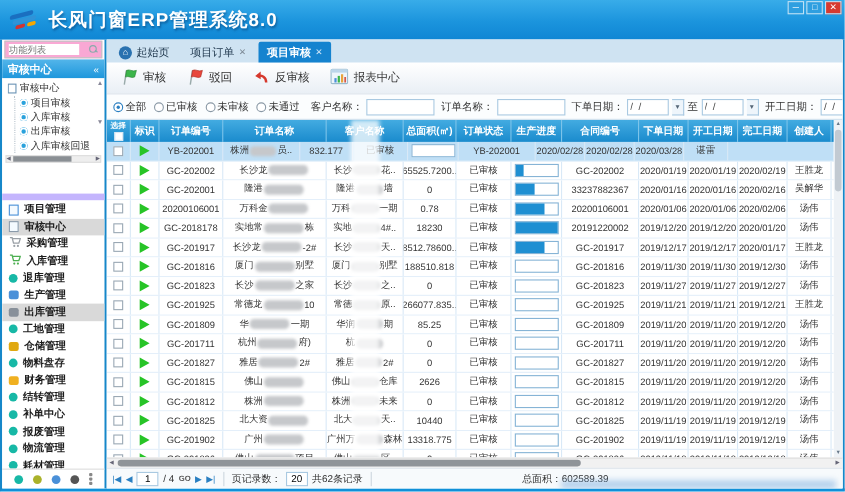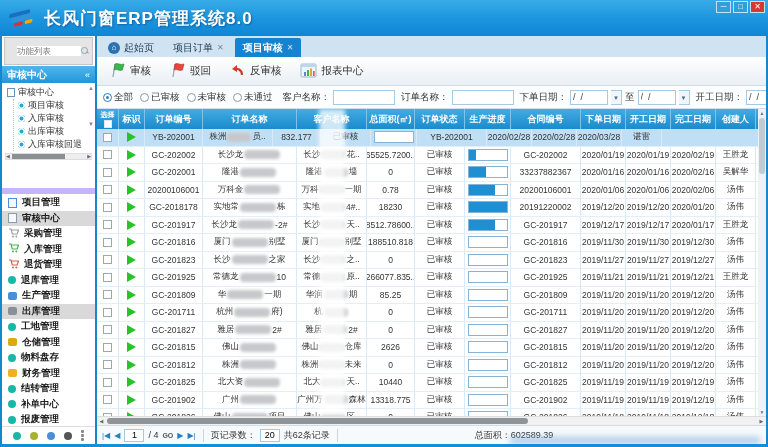--- a/index.html
+++ b/index.html
@@ -32,22 +32,22 @@
   .icon-power { width:12px; height:12px; border-radius:50%; background:#e8413a; position:relative;
     border:1px solid #ffd0cc; }
   .icon-power::after { content:""; position:absolute; left:4.5px; top:1.5px; width:1.5px; height:5px; background:#fff; }
 
   
   .app { height:411px; display:flex; border-left:2px solid #1687c9; border-right:2px solid #1687c9;
     border-bottom:3px solid #1090d8; }
 
   
   .sidebar { width:95px; display:flex; flex-direction:column; background:#fff; border-right:2px solid #1687c9; }
-  .fn-search { height:28px; margin:1px 2px 1px 2px; border:1px solid #c4c4c4; display:flex;
-    align-items:center; justify-content:flex-end; padding:0 3px; background:#e5e5e5; }
+  .fn-search { height:16px; margin:1px 2px 1px 2px; border:1px solid #c4c4c4; display:flex;
+    align-items:center; justify-content:space-between; padding:0 3px; background:#f9a8d4; }
   .fn-search input { border:none; outline:none; width:64px; font-size:8.5px; color:#888;
     font-family:inherit; }
   .icon-mag { width:8px; height:8px; position:relative; }
   .icon-mag::before { content:""; position:absolute; left:0; top:0; width:5px; height:5px;
     border:1px solid #8aa; border-radius:50%; }
   .icon-mag::after { content:""; position:absolute; left:5px; top:5px; width:3px; height:1px;
     background:#8aa; transform:rotate(40deg); }
   .side-header { height:17px; background:linear-gradient(180deg,#53b5ea,#1e97dc); color:#fff;
     font-size:10px; font-weight:bold; display:flex; align-items:center; justify-content:space-between;
     padding:0 5px; }
@@ -235,28 +235,20 @@
         </div>
         <div class="menu-item">
           <span class="mi-ic"><svg width="11" height="10">
               <path d="M1 1h2l1.3 5h4.8l1.4-4H3.6" fill="none" stroke="#4caf50" stroke-width="1.2"></path>
               <circle cx="5" cy="8.6" r="1" fill="#4caf50"></circle>
               <circle cx="8.3" cy="8.6" r="1" fill="#4caf50"></circle>
             </svg></span>
           <span>入库管理</span>
         </div>
         <div class="menu-item">
-          <span class="mi-ic"><svg width="11" height="10">
-              <path d="M1 1h2l1.3 5h4.8l1.4-4H3.6" fill="none" stroke="#cc6655" stroke-width="1.2"></path>
-              <circle cx="5" cy="8.6" r="1" fill="#cc6655"></circle>
-              <circle cx="8.3" cy="8.6" r="1" fill="#cc6655"></circle>
-            </svg></span>
-          <span>退货管理</span>
-        </div>
-        <div class="menu-item">
           <span class="mi-ic mi-dot" style="background: rgb(23, 184, 166);"></span>
           <span>退库管理</span>
         </div>
         <div class="menu-item">
           <span class="mi-ic mi-sq" style="background: rgb(74, 144, 216);"></span>
           <span>生产管理</span>
         </div>
         <div class="menu-item hl">
           <span class="mi-ic mi-sq" style="background: rgb(136, 144, 154);"></span>
           <span>出库管理</span>

